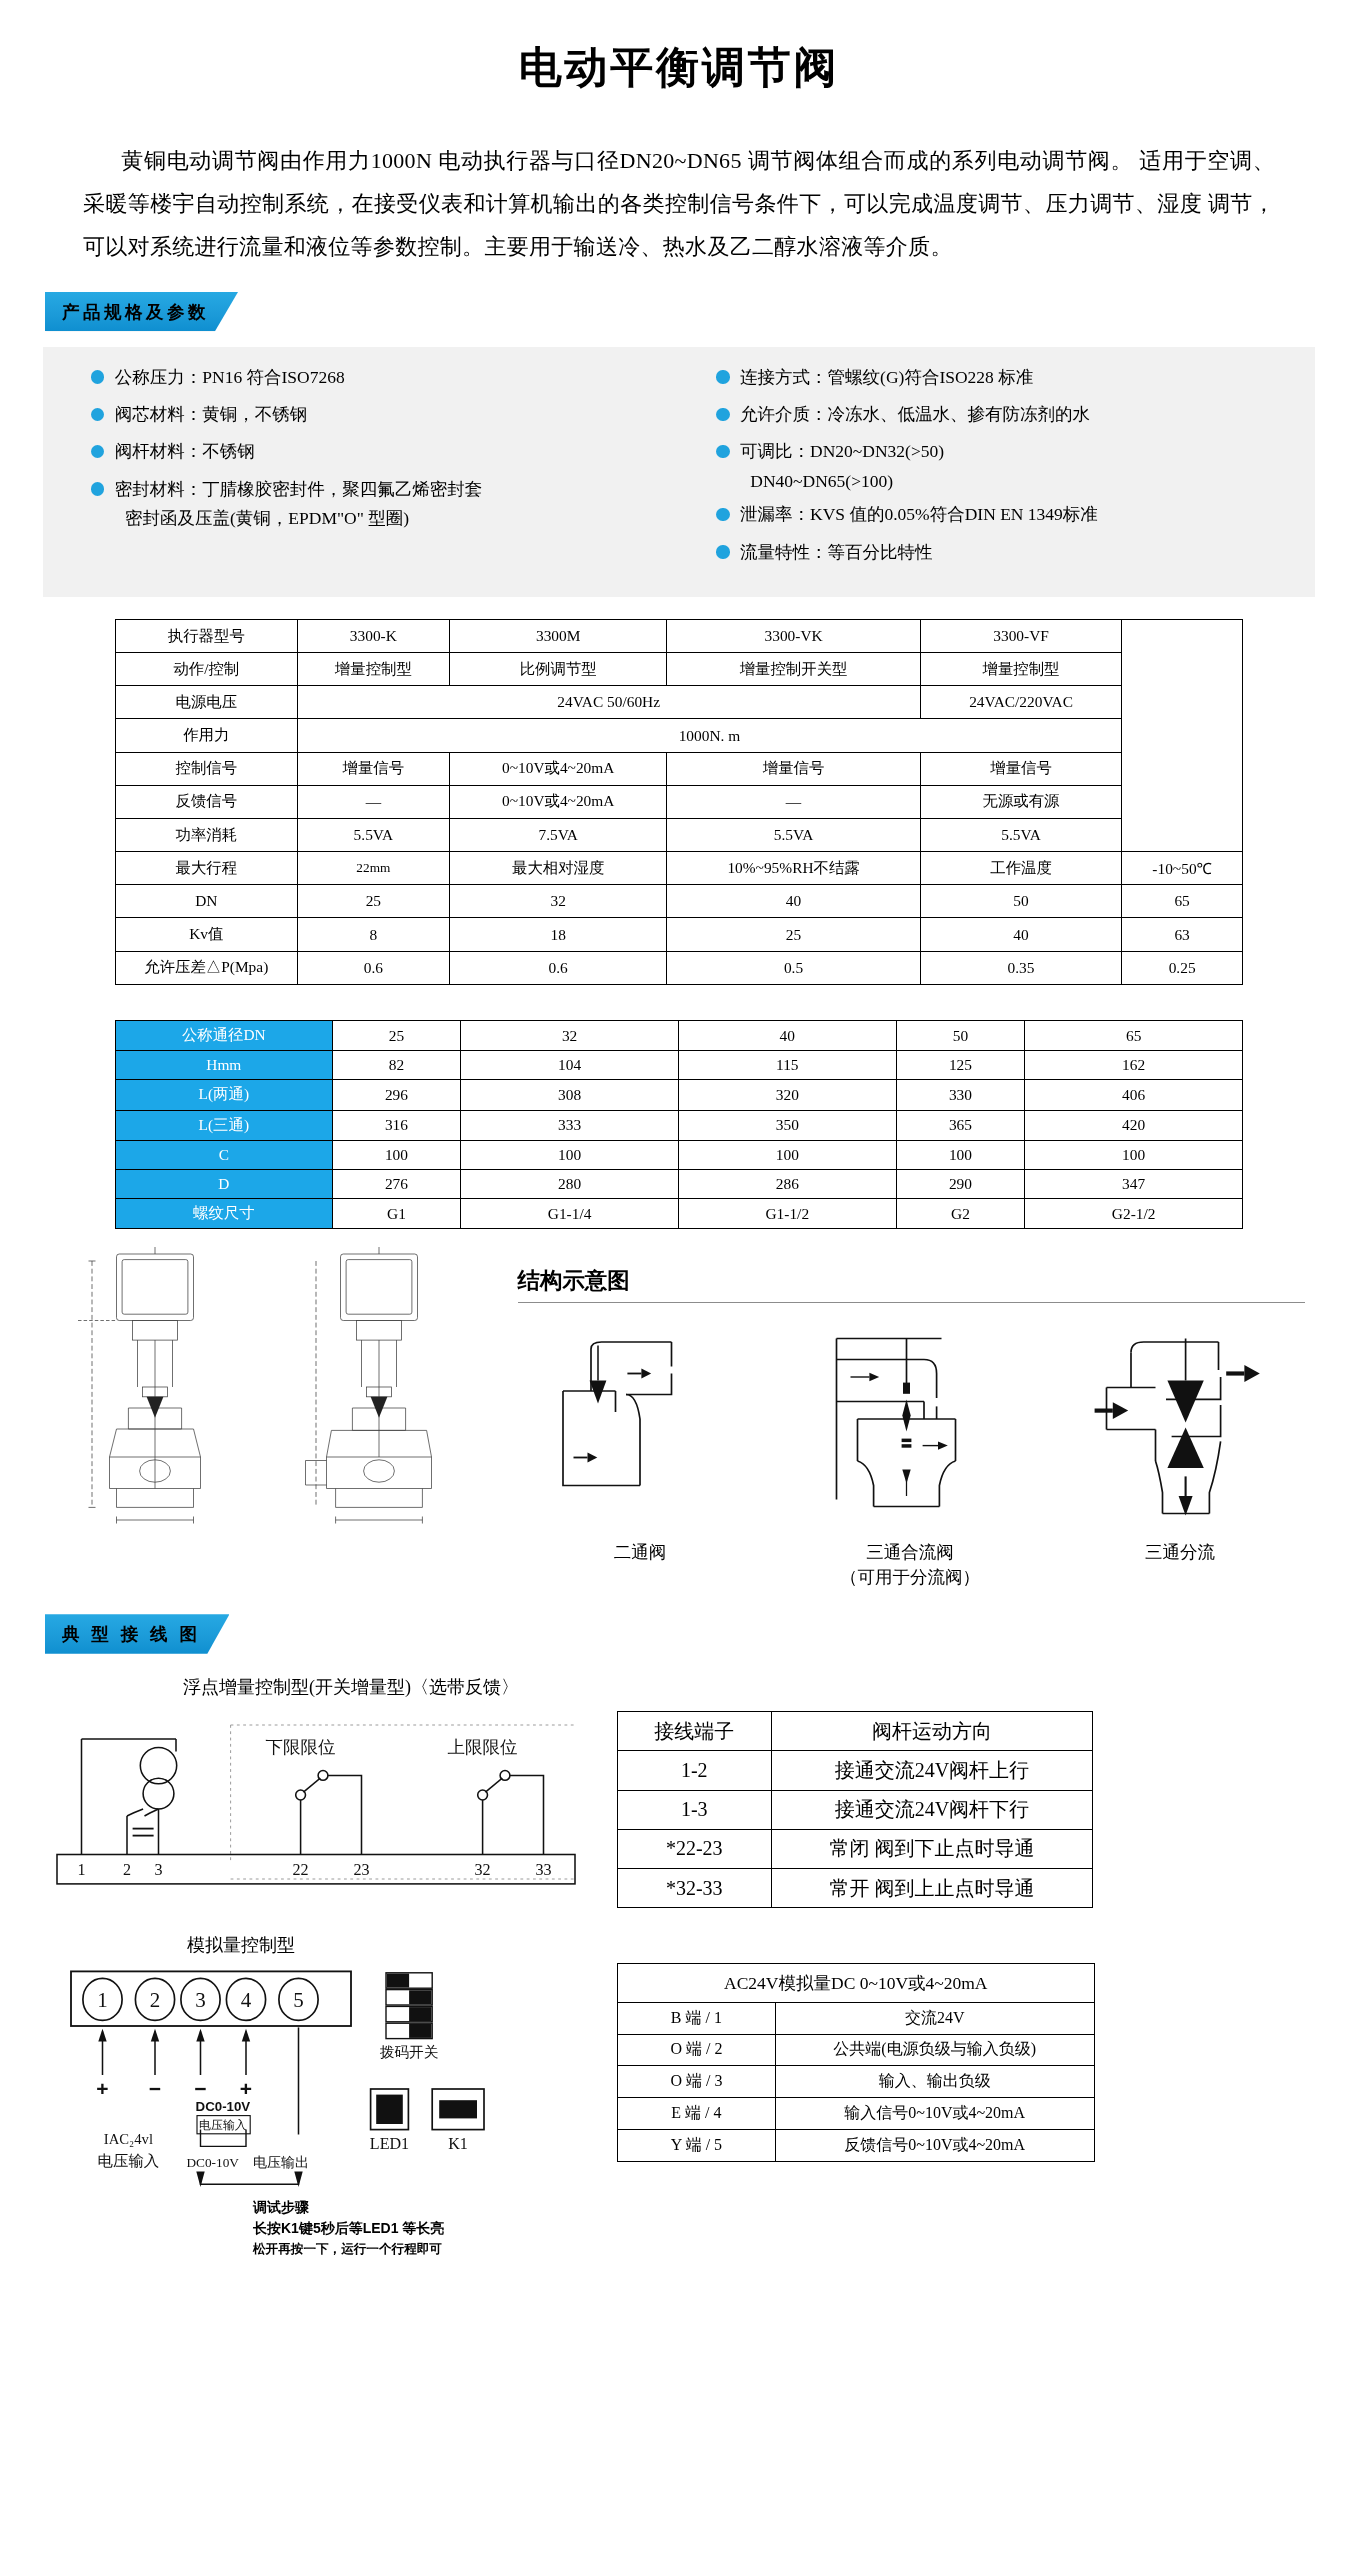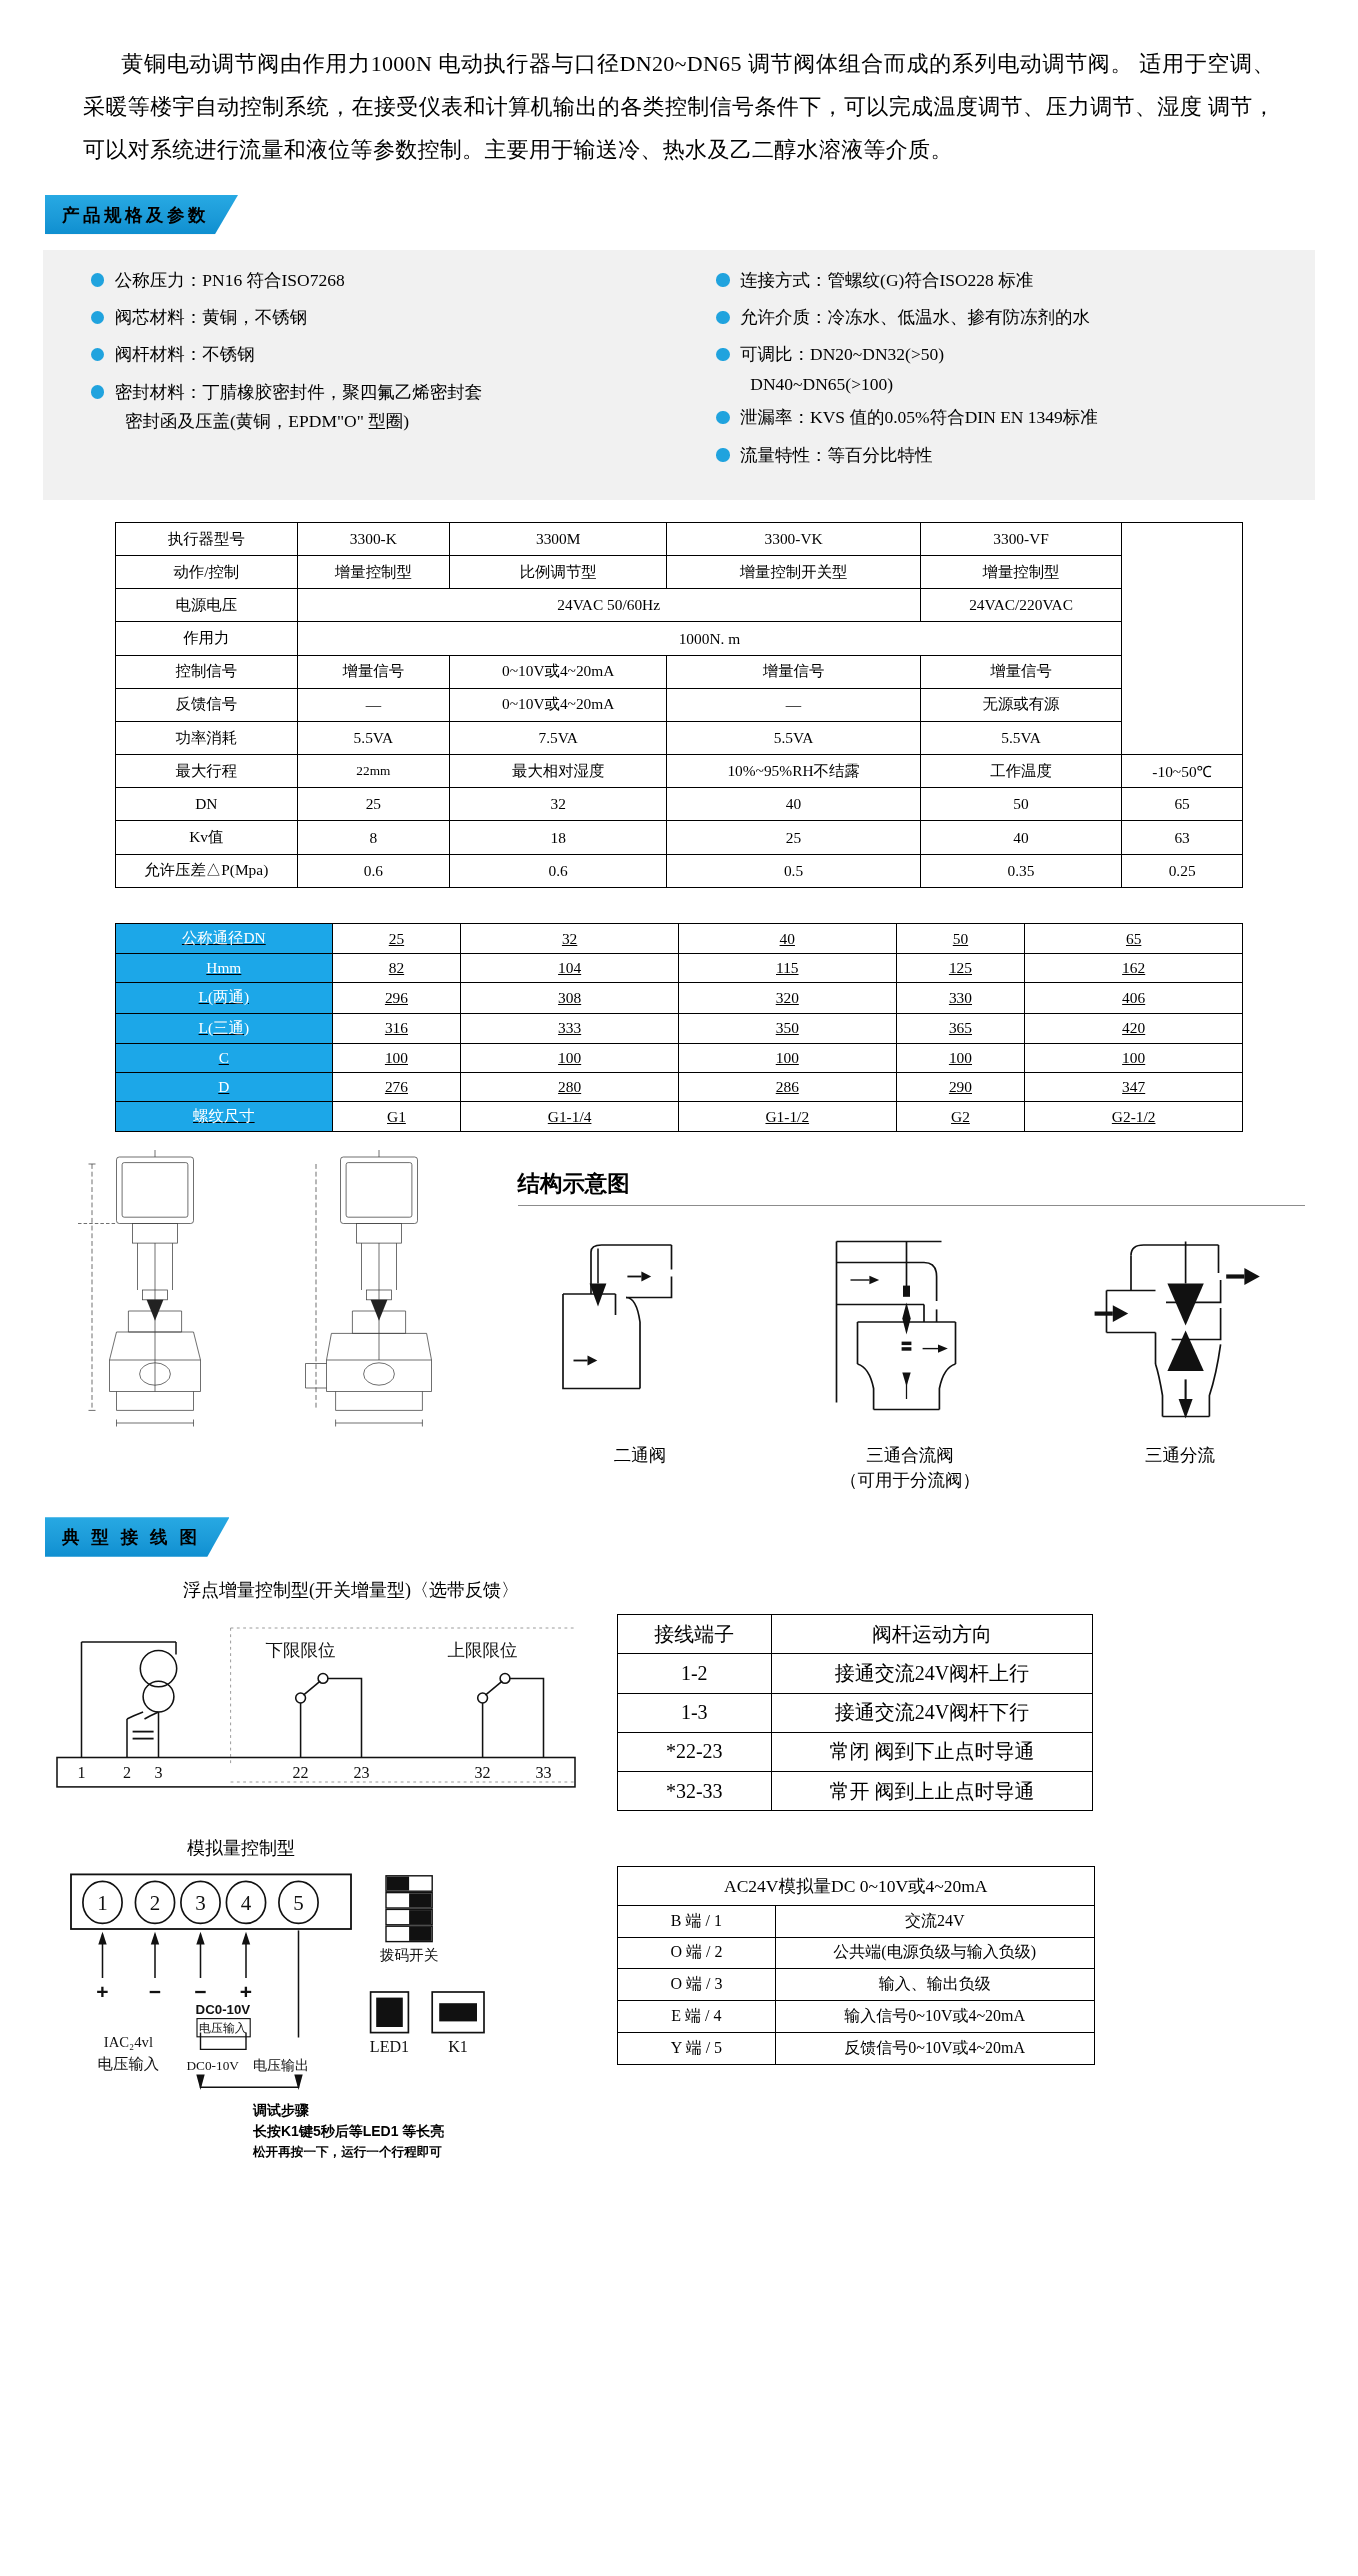--- a/index.html
+++ b/index.html
@@ -89,21 +89,20 @@
     font-family:"Liberation Serif", serif;
   }
   .ptable td.lbl { width:175px; }
 
   
   .dtable {
     margin:35px auto 0 auto;
     width:1128px;
     font-size:15.4px;
     border:1.4px solid #000;
-    text-decoration:underline;
   }
   .dtable td {
     border:0.7px solid #000;
     text-align:center;
     padding:4.2px 2.8px;
     height:19.6px;
   }
   .dtable td.bh {
     background:#1ca7e8;
     color:#ffffff;
@@ -176,20 +175,21 @@
   }
   .debug .small { font-size:12.6px; font-weight:bold; }
 
   svg { display:block; }
 </style>
 </head>
 <body>
 
 <div class="page">
 
+  <div class="title">电动平衡调节阀</div>
 
   <div class="intro"><span class="ind"></span><span>黄铜电动调节阀由作用力1000N 电动执行器与口径DN20~DN65 调节阀体组合而成的系列电动调节阀。 适用于空调、采暖等楼宇自动控制系统，在接受仪表和计算机输出的各类控制信号条件下，可以完成温度调节、压力调节、湿度 调节，可以对系统进行流量和液位等参数控制。主要用于输送冷、热水及乙二醇水溶液等介质。</span></div>
 
   <div class="banner-wrap" style="margin-top:24px;">
     <span class="banner">产品规格及参数</span>
   </div>
 
   <div class="specbox">
     <div class="speccol">
       <div class="specitem">

